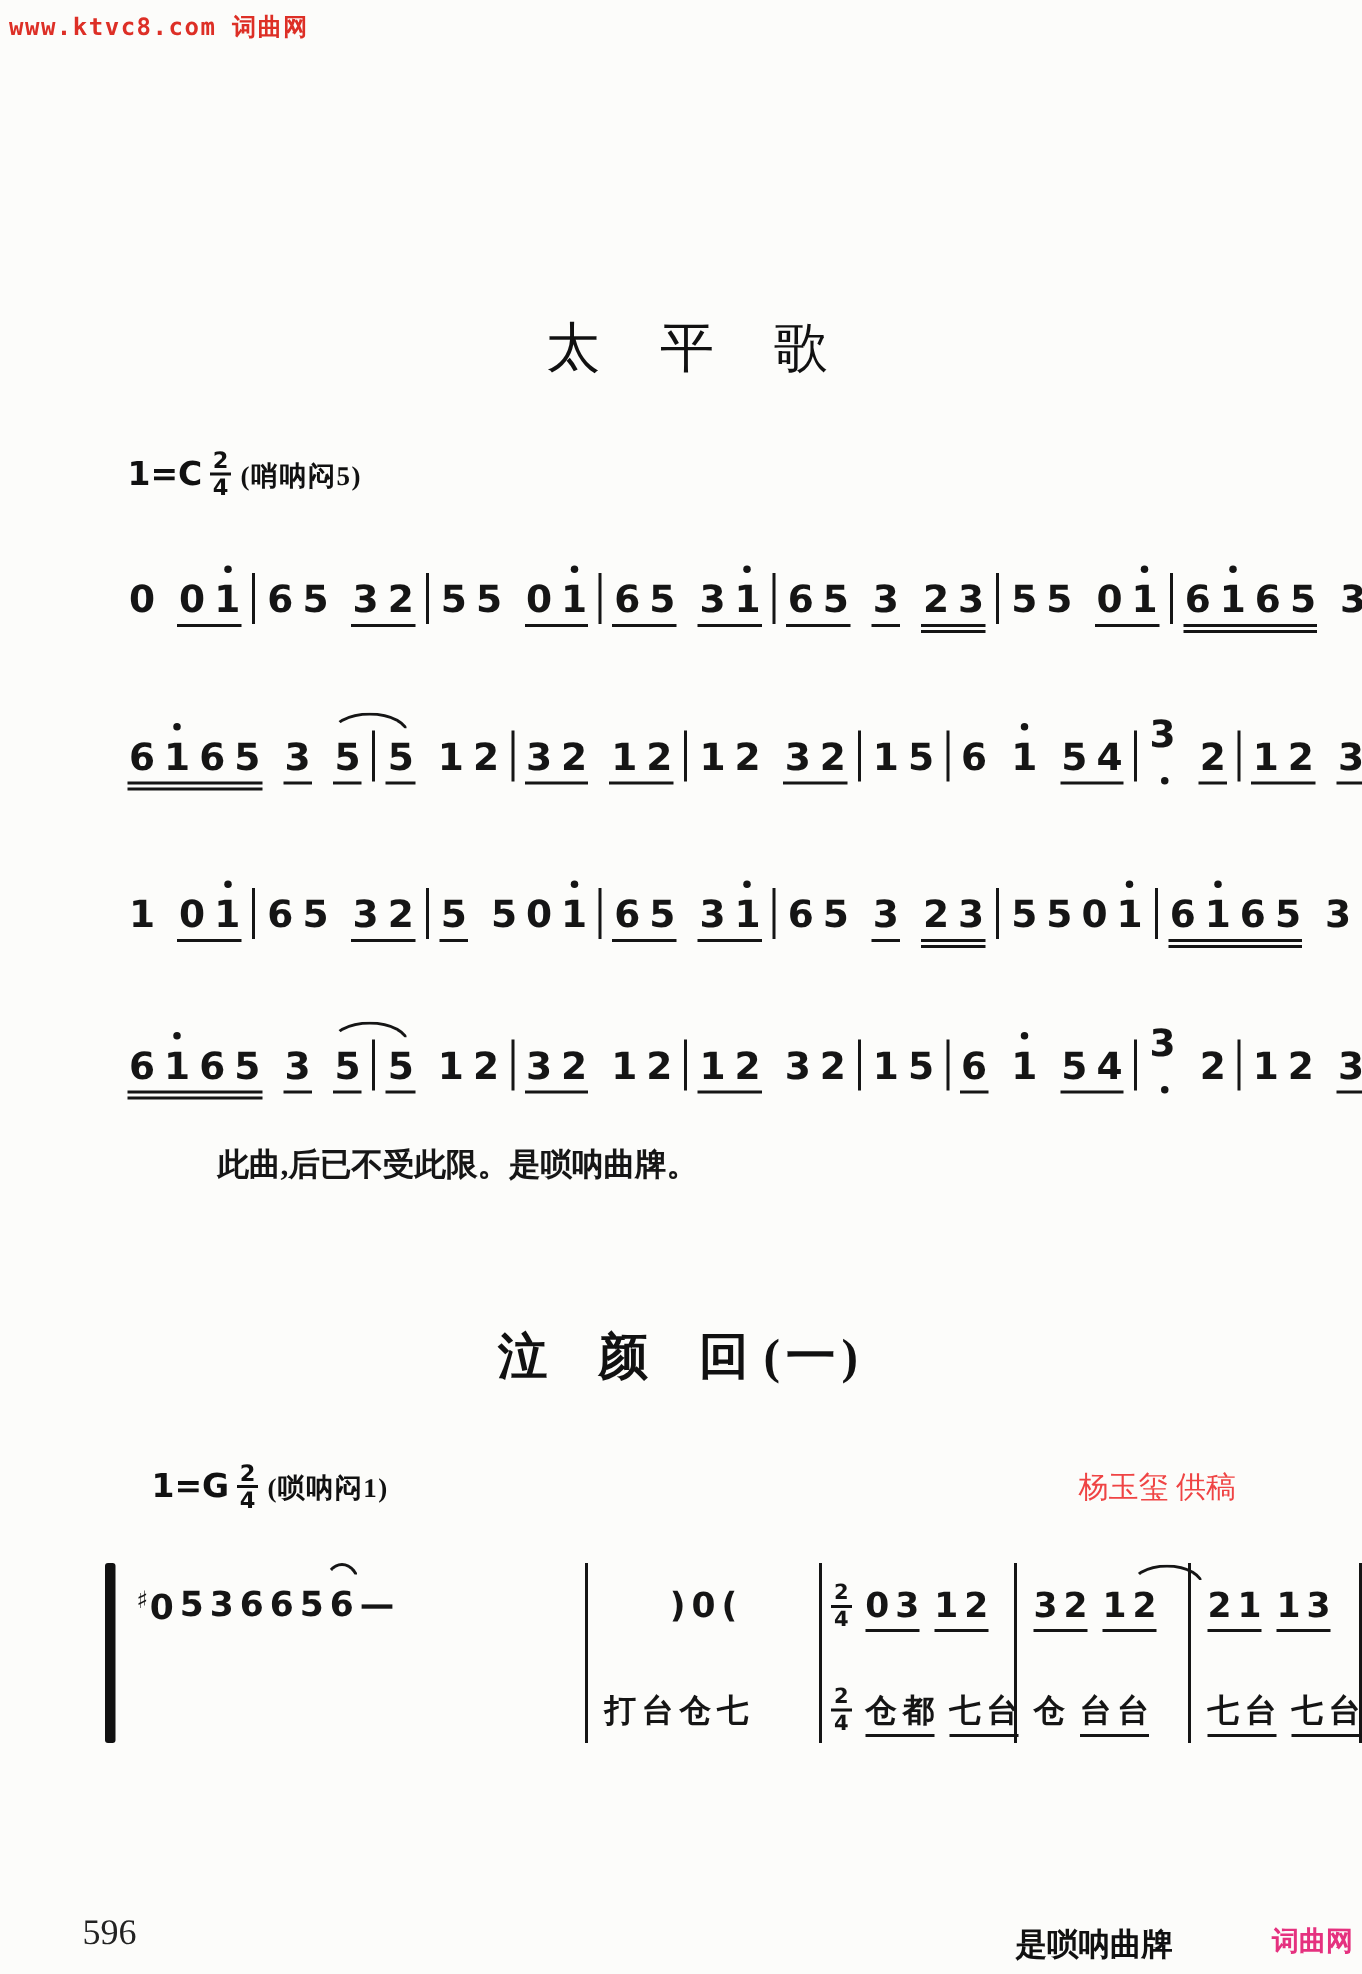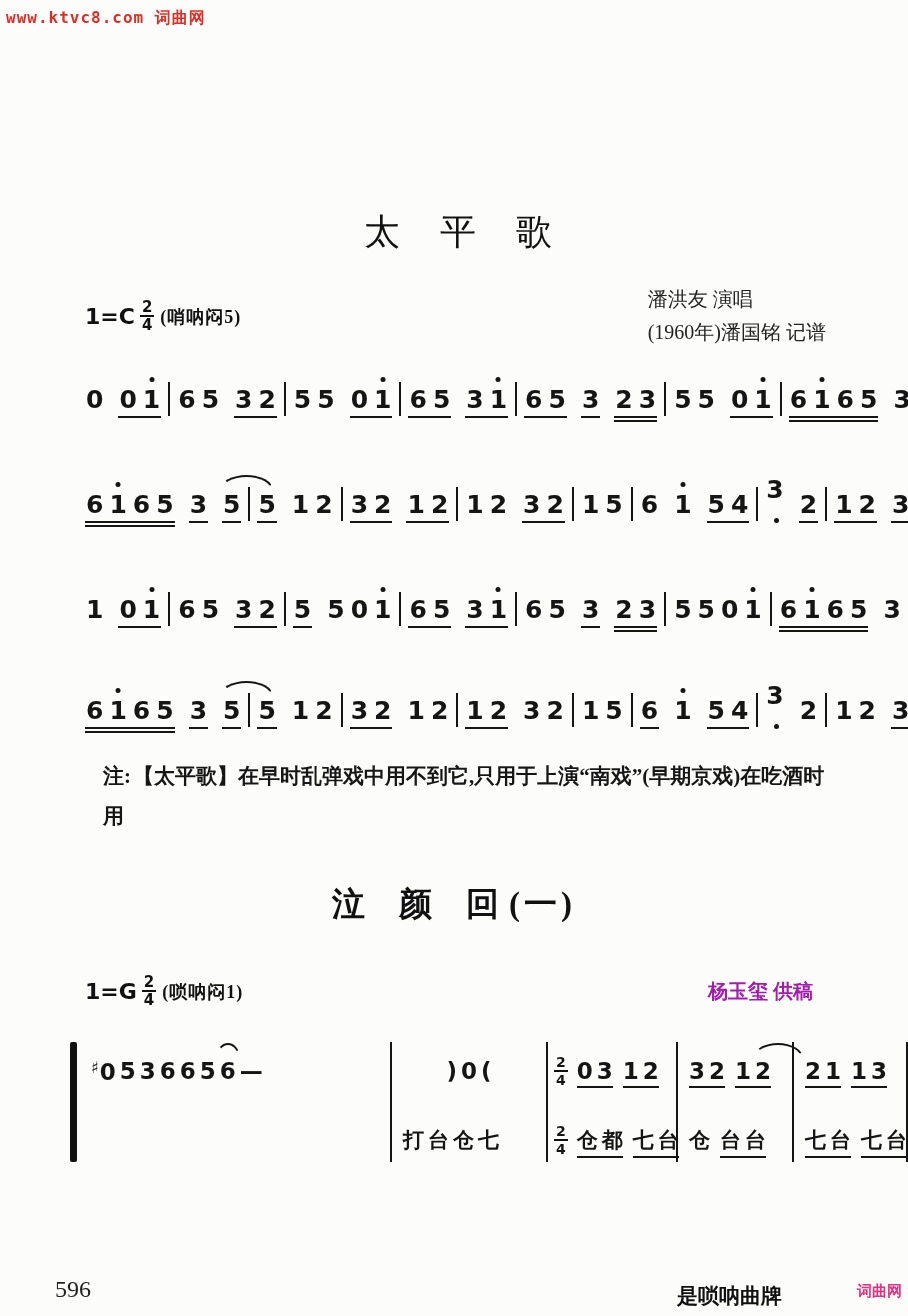--- a/index.html
+++ b/index.html
@@ -20,26 +20,26 @@
 
   
   .title{position:absolute;left:0;right:0;text-align:center;margin:0;font-weight:500;color:#111;}
   .title-1{top:208px;font-size:36px;letter-spacing:40px;padding-left:48px;}
   .title-2{top:882px;font-size:33px;font-weight:bold;}
   .title-2 .sp{letter-spacing:34px;}
   .title-2 .tight{letter-spacing:4px;margin-left:-24px;}
 
   
   .credits-1{position:absolute;right:82px;top:283px;text-align:left;font-size:20px;line-height:1.65;color:#222;}
-  .credit-2{position:absolute;right:95px;top:978px;font-size:20px;color:#a21caf;font-weight:bold;}
+  .credit-2{position:absolute;right:84px;top:978px;font-size:20px;color:#ef4444;}
 
   
   .keyline{position:absolute;left:85px;display:flex;align-items:center;color:#111;}
   .keyline-1{top:300px;align-items:center;}
-  .keyline-2{top:975px;}
+  .keyline-2{top:975px;margin-left:16px;}
   .keybold{font-family:"DejaVu Sans",sans-serif;font-weight:bold;font-size:22px;}
   .frac{display:inline-flex;flex-direction:column;align-items:center;line-height:1.02;
     font-family:"DejaVu Sans",sans-serif;font-weight:bold;font-size:15px;margin:0 6px 0 5px;}
   .frac .den{border-top:2px solid #111;padding:1px 2px 0 2px;}
   .frac .num{padding:0 2px;}
   .inst{font-size:18px;font-weight:600;letter-spacing:1px;}
 
   
   .jline{position:absolute;left:78px;right:66px;height:46px;display:flex;align-items:center;
     justify-content:space-between;font-family:"DejaVu Sans",sans-serif;font-weight:bold;
@@ -86,36 +86,32 @@
   .c2 .cellT,.c2 .cellB,.c3 .cellT,.c3 .cellB,.c4 .cellT,.c4 .cellB{justify-content:flex-start;}
   .sys2 .frac{font-size:14px;margin:0 4px 0 0;}
   .sys2 .grp{margin:0 3px;}
   .sys2 .nt{padding:0 2px;}
 
   
   .pagenum{position:absolute;left:55px;top:1276px;font-size:24px;color:#222;}
   .source-label{position:absolute;right:126px;top:1282px;font-family:"DejaVu Sans",sans-serif;
     font-weight:bold;font-size:21px;color:#111;}
   .brand{position:absolute;right:6px;top:1282px;font-family:"DejaVu Sans",sans-serif;
-    font-weight:bold;font-size:15px;color:#e5317f;}
+    font-weight:bold;font-size:18px;color:#e5317f;}
 </style>
 </head>
 <body>
 
 <div class="page">
 
   <div class="watermark">www.ktvc8.com 词曲网</div>
 
 
   <h1 class="title title-1">太平歌</h1>
 
-  <div class="credits-1">
-    <div>潘洪友 演唱</div>
-    <div>(1960年)潘国铭 记谱</div>
-  </div>
 
   <div class="keyline keyline-1">
     <span class="keybold">1=C</span>
     <span class="frac">
         <span class="num">2</span>
         <span class="den">4</span>
       </span>
     <span class="inst">(哨呐闷5)</span>
   </div>
 
@@ -448,21 +444,21 @@
           <span class="nt"><span>1</span></span>
           <span class="nt"><span>2</span></span>
         </span>
         <span class="grp u1">
           <span class="nt"><span>3</span></span>
         </span>
       </span>
     </div>
 
   <div class="note note-2">
-    <div class="note-line"><span class="note-label">注:</span><span>【太平歌】在早时乱弹戏中用不到它,只用于上演“南戏”(早期京戏)在吃酒时用</span></div>
+    <div class="note-line cont">此曲,后已不受此限。是唢呐曲牌。</div>
   </div>
 
   <h2 class="title title-2"><span class="sp">泣颜回</span><span class="tight">(一)</span></h2>
 
   <div class="keyline keyline-2">
     <span class="keybold">1=G</span>
     <span class="frac">
         <span class="num">2</span>
         <span class="den">4</span>
       </span>

